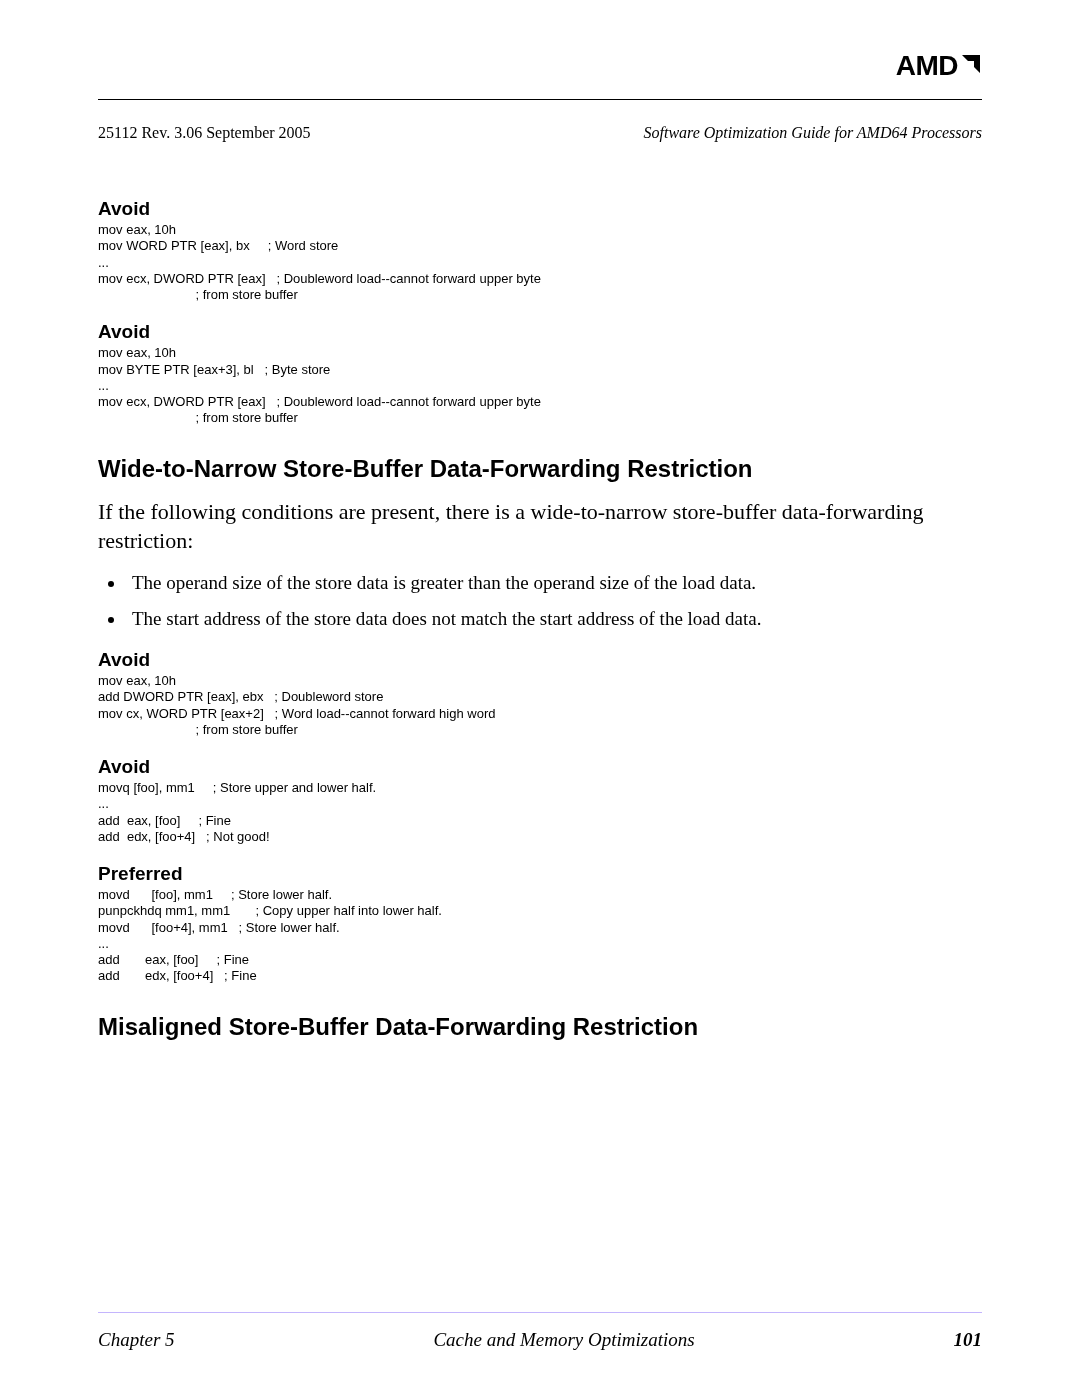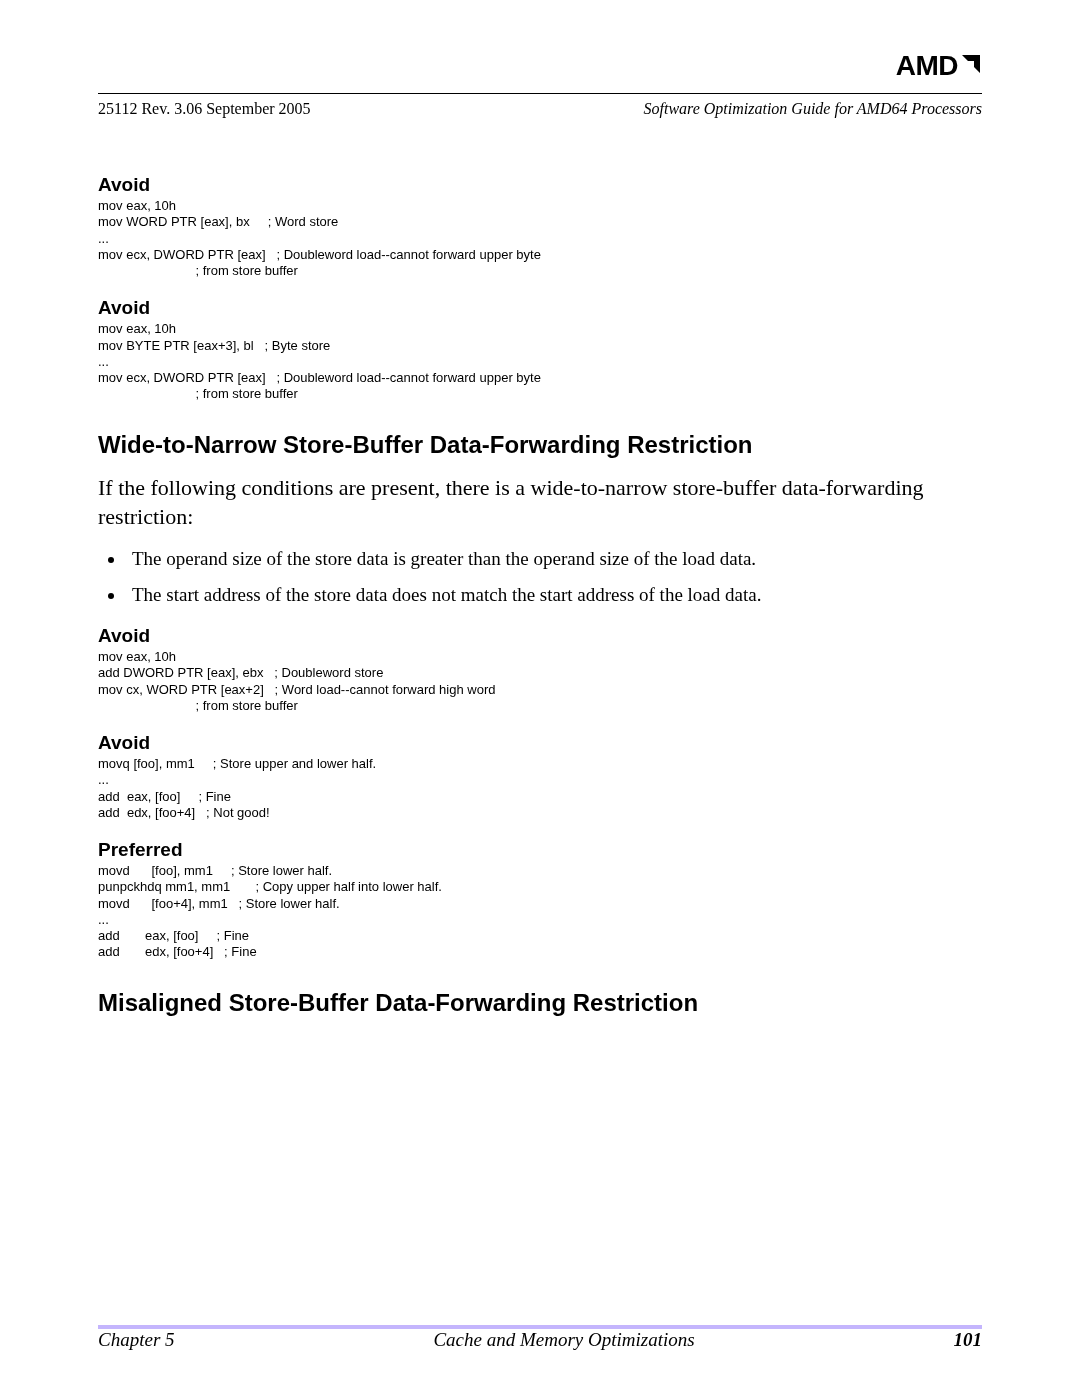--- a/index.html
+++ b/index.html
@@ -14,39 +14,39 @@
     height: 1397px;
     position: relative;
     box-sizing: border-box;
     padding: 50px 98px 50px 98px;
   }
   .topbar {
     display: flex;
     justify-content: space-between;
     align-items: flex-end;
     border-bottom: 1px solid #000;
-    padding-bottom: 11px;
+    padding-bottom: 17px;
   }
   .logo {
     font-family: Arial, Helvetica, sans-serif;
     font-weight: 700;
     font-size: 28px;
     letter-spacing: -0.5px;
     display: flex;
     align-items: center;
   }
   .logo-arrow {
     display: inline-block;
     margin-left: 2px;
   }
   .header-line {
     display: flex;
     justify-content: space-between;
     font-size: 16px;
-    margin-top: 6px;
+    margin-top: 24px;
   }
   .header-right {
     font-style: italic;
   }
   .content {
     margin-top: 56px;
   }
   .sect-label {
     font-family: Arial, Helvetica, sans-serif;
     font-weight: 700;
@@ -81,22 +81,22 @@
     font-size: 19px;
     line-height: 1.35;
     margin-bottom: 10px;
     padding-left: 6px;
   }
   .footer {
     position: absolute;
     left: 98px;
     right: 98px;
     bottom: 46px;
-    border-top: 4px solid #c4b5fd;
-    padding-top: 0;
+    border-top: 1px solid #c4b5fd;
+    padding-top: 16px;
     display: flex;
     justify-content: space-between;
     font-style: italic;
     font-size: 19px;
   }
   .footer .pnum {
     font-weight: 700;
   }
 </style>
 </head>

